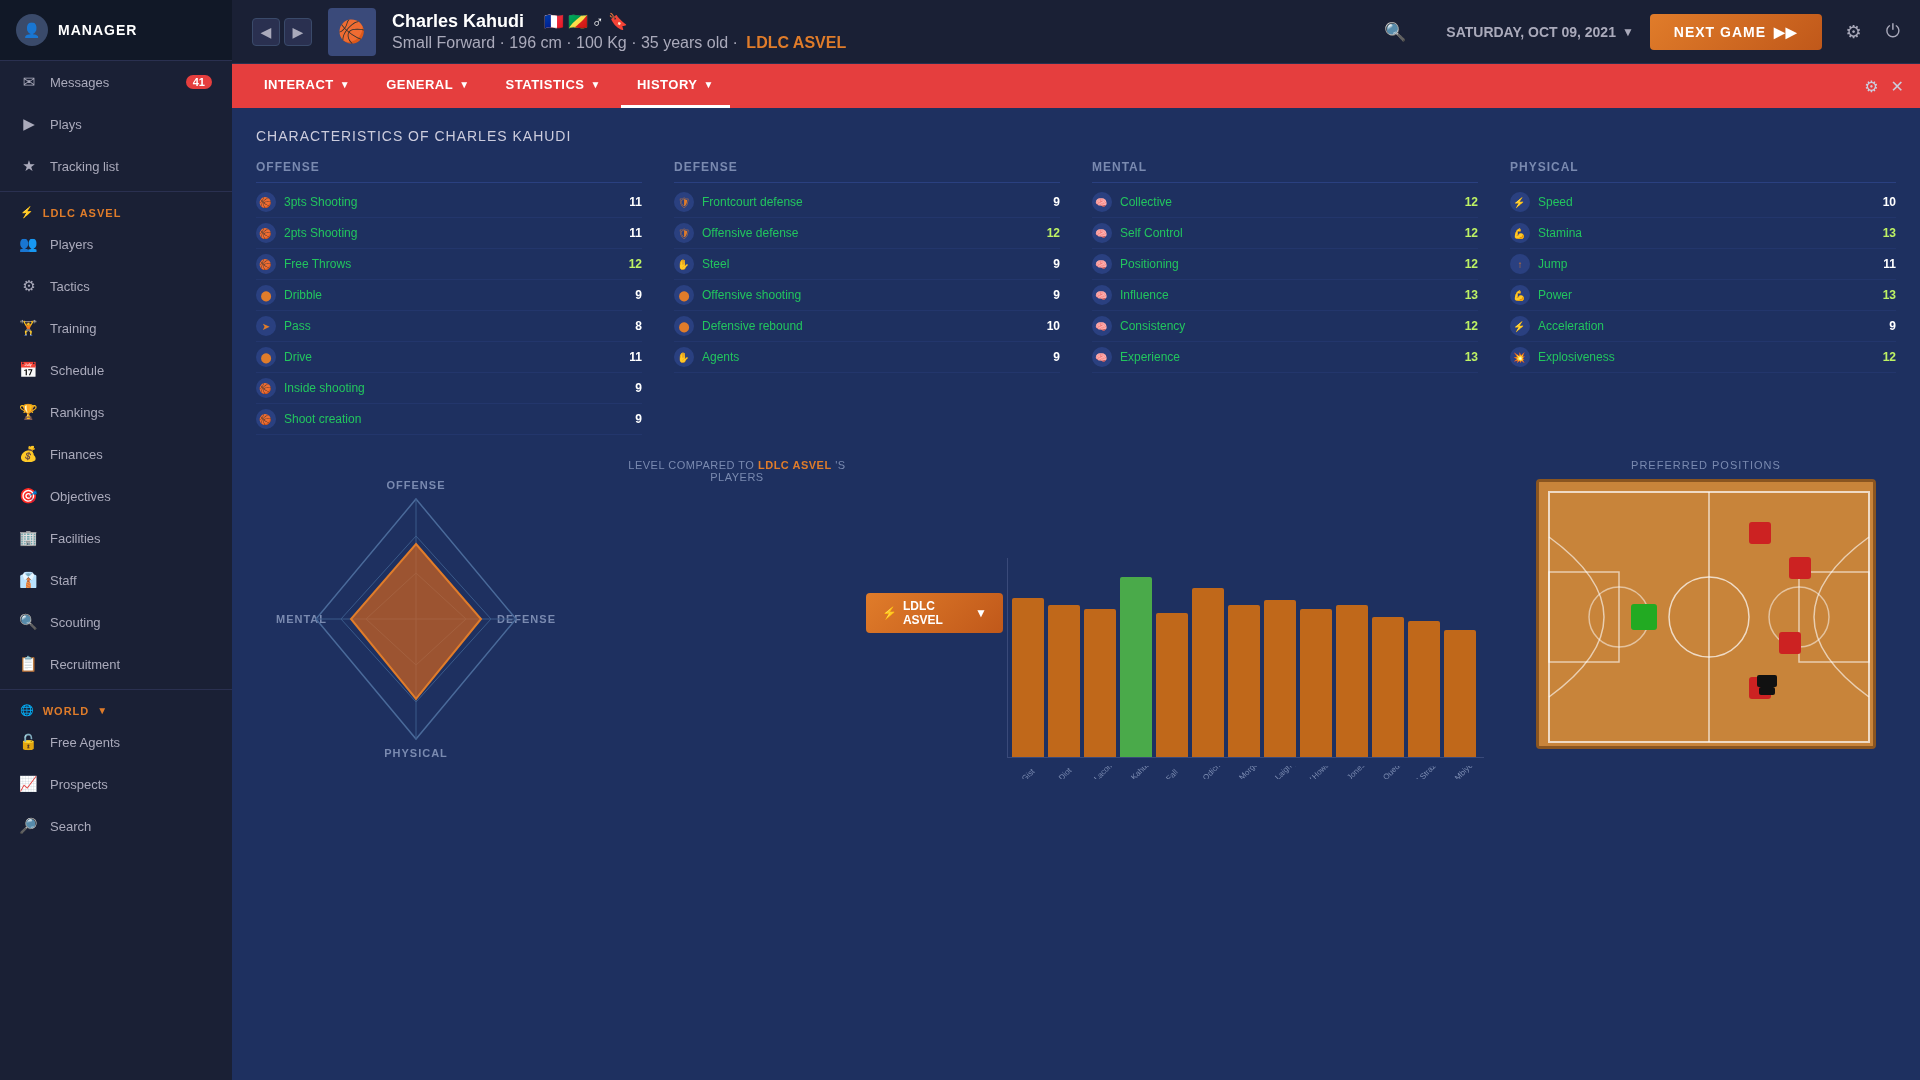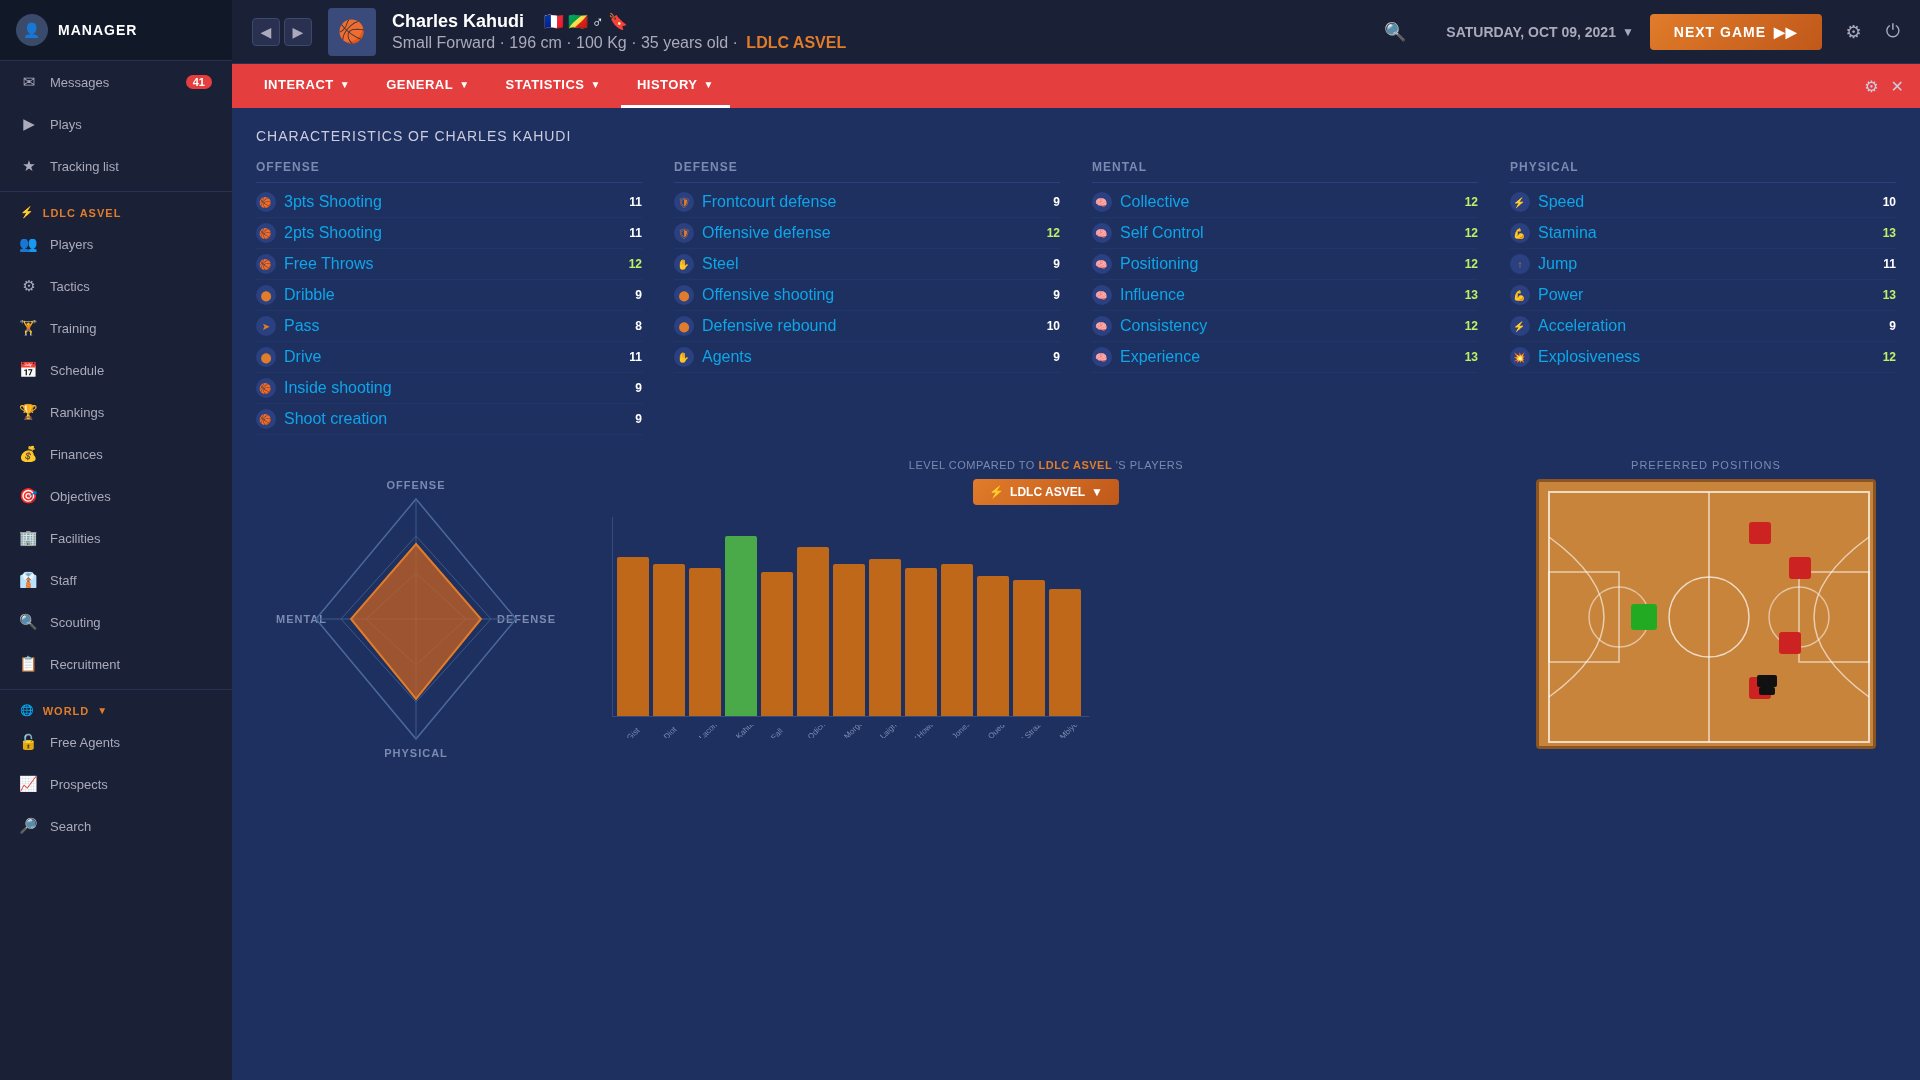--- a/index.html
+++ b/index.html
@@ -187,21 +187,21 @@
     }
     .char-icon {
       width: 20px; height: 20px;
       background: #2a4080;
       border-radius: 50%;
       display: flex; align-items: center; justify-content: center;
       font-size: 10px;
       color: #e07c2a;
       flex-shrink: 0;
     }
-    .char-name { flex: 1; font-size: 16px; color: #0ea5e9; }
+    .char-name { flex: 1; font-size: 12px; color: #22c55e; }
     .char-value { font-size: 12px; font-weight: bold; color: #fff; min-width: 16px; text-align: right; }
     .char-value.high { color: #bef264; }
 
     
     .bottom-section {
       display: grid;
       grid-template-columns: 320px 1fr 380px;
       gap: 24px;
       margin-top: 8px;
     }
@@ -228,21 +228,21 @@
       letter-spacing: 1px;
     }
     .diamond-label.top { top: 0; left: 50%; transform: translateX(-50%); }
     .diamond-label.bottom { bottom: 0; left: 50%; transform: translateX(-50%); }
     .diamond-label.left { left: 0; top: 50%; transform: translateY(-50%); }
     .diamond-label.right { right: 0; top: 50%; transform: translateY(-50%); }
 
     
     .bar-chart-container {
       display: flex;
-      flex-direction: column;
+      flex-direction: row;
       padding: 0 8px;
     }
     .bar-chart-title {
       font-size: 11px;
       color: #7a8ab0;
       text-align: center;
       margin-bottom: 8px;
       letter-spacing: 0.5px;
     }
     .bar-chart-title .team-highlight { color: #e07c2a; font-weight: bold; cursor: pointer; }

